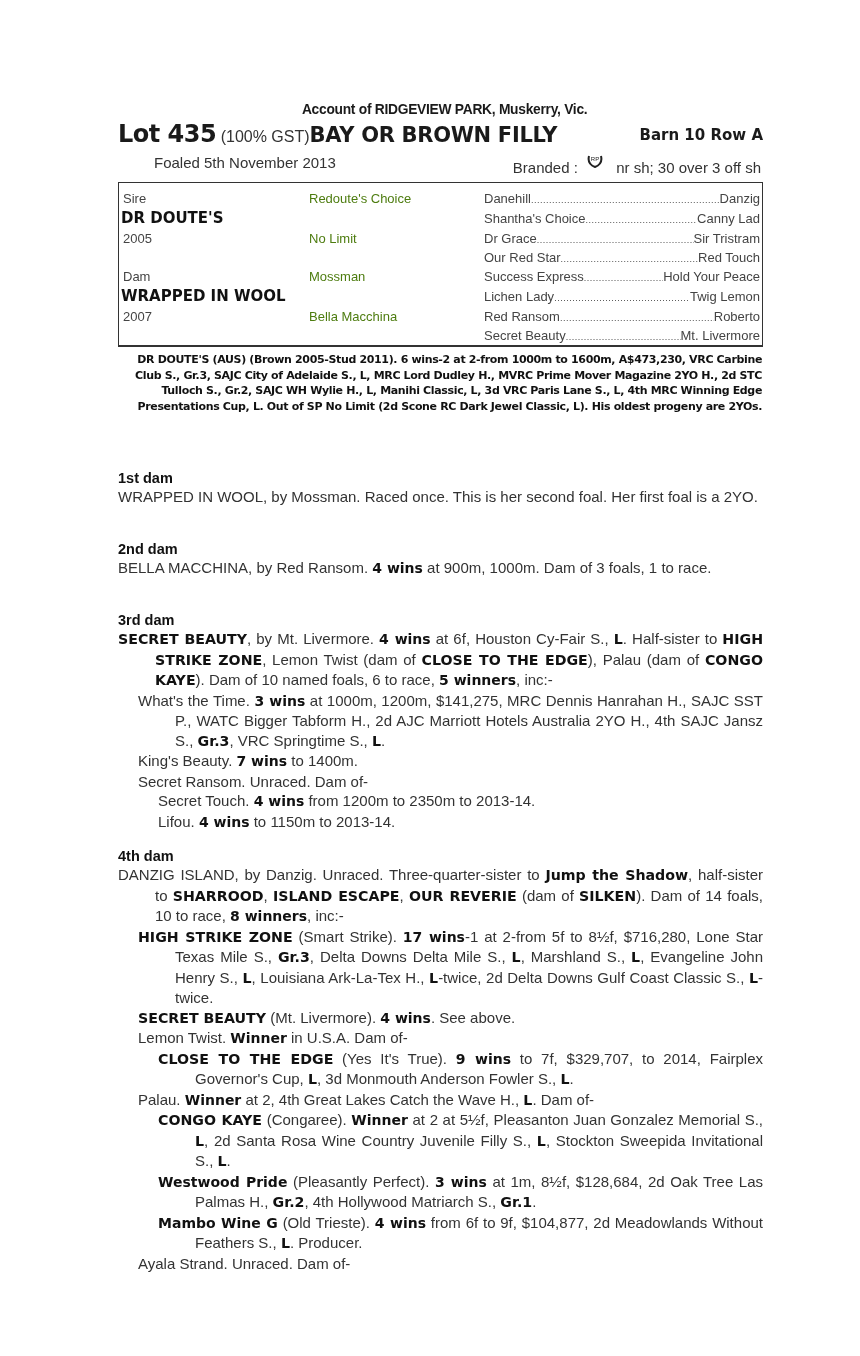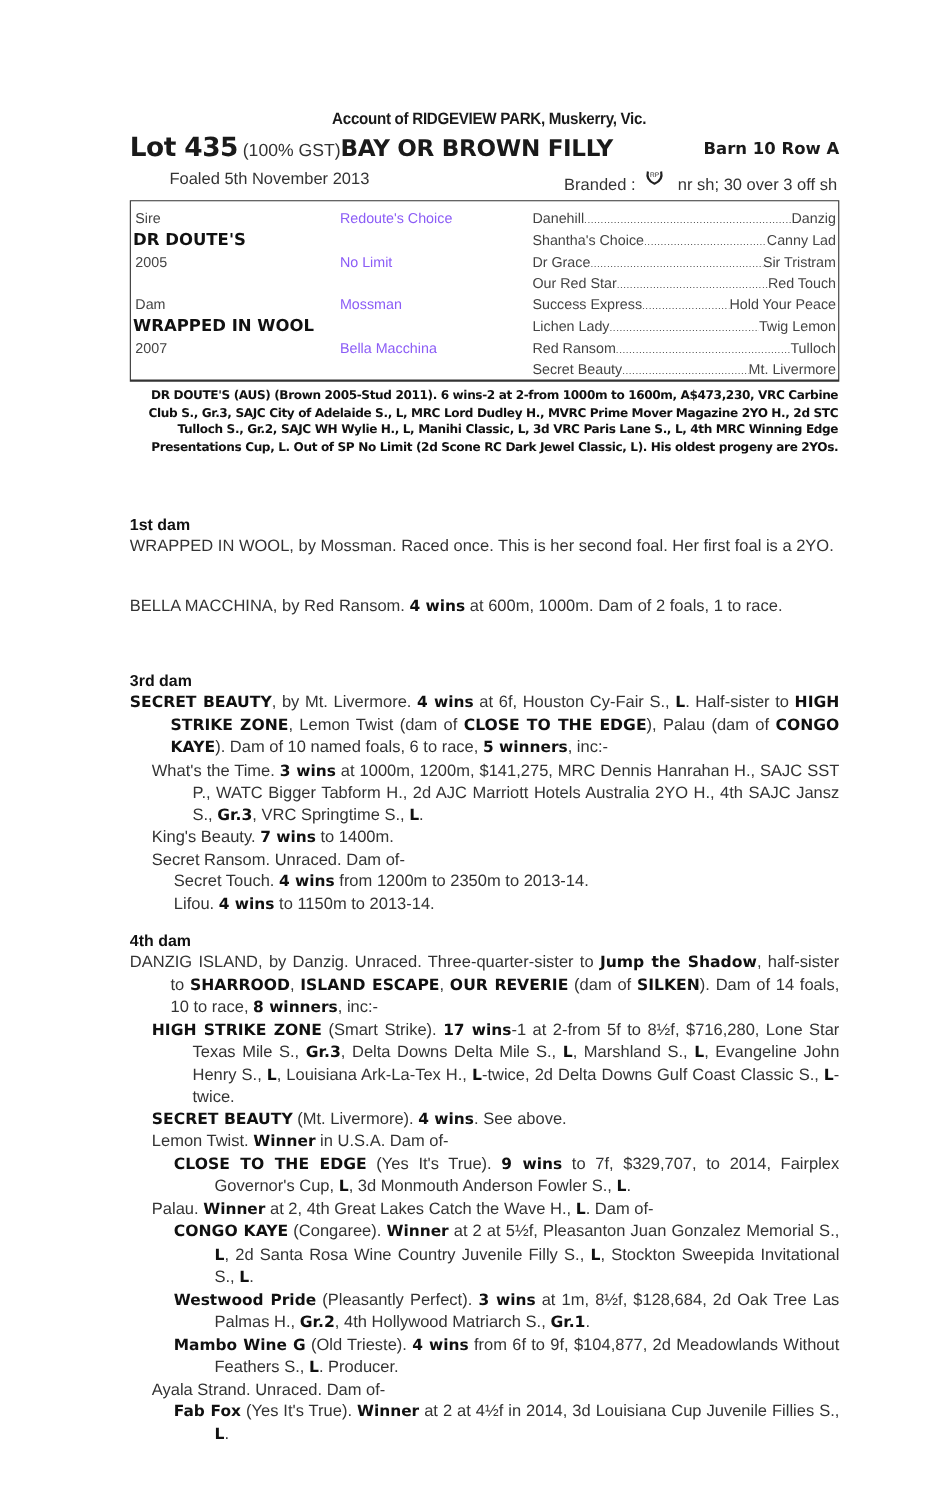--- a/index.html
+++ b/index.html
@@ -12,21 +12,21 @@
   .desc { font-weight: 900; font-size: 21px; font-family: "DejaVu Sans", sans-serif; letter-spacing: -0.3px; }
   .barn { position: absolute; right: 0; top: 6px; font-weight: 900; font-size: 15px; font-family: "DejaVu Sans", sans-serif; }
   .foaled { position: absolute; top: 154px; left: 0; font-size: 15px; color: #333; margin-left: 36px; }
   .branded { position: absolute; top: 154px; right: 2px; font-size: 15px; color: #333; white-space: nowrap; }
   .brand-icon { display: inline-block; width: 18px; height: 16px; vertical-align: 3px; margin: 0 8px 0 4px; position: relative; }
   .brand-icon svg { position: absolute; left: 0; top: -2px; }
 
   .ped { position: absolute; top: 182px; left: 0; width: 643px; height: 162px; border: 1px solid #333; border-bottom-width: 2px; }
   .ped .c1 { position: absolute; left: 4px; font-size: 13px; color: #444; }
   .ped .c1b { position: absolute; left: 2px; font-size: 15px; font-weight: 900; font-family: "DejaVu Sans", sans-serif; color: #111; }
-  .ped .c2 { position: absolute; left: 190px; font-size: 13px; color: #8b5cf6; }
+  .ped .c2 { position: absolute; left: 190px; font-size: 13px; color: #4d7c0f; }
   .ped .c3 { position: absolute; left: 365px; width: 276px; font-size: 13px; color: #444; display: flex; white-space: nowrap; }
   .ped .c3 .l { }
   .ped .c3 .dots { flex: 1; overflow: hidden; letter-spacing: 0.5px; }
   .ped .c3 .dots::before { content: "...................................................................................................."; font-size: 9px; }
   .ped .c3 .r { }
 
   .sire-summary { position: absolute; top: 352px; left: 4px; width: 640px; font-family: "DejaVu Sans", sans-serif; font-weight: 900; font-size: 11px; line-height: 15.5px; letter-spacing: -0.35px; color: #111; text-align: right; }
 
   .section { position: absolute; left: 0; width: 645px; }
   .sec-title { font-family: Liberation Sans, sans-serif; font-weight: 900; font-size: 14.5px; line-height: 17px; color: #111; }
@@ -101,38 +101,39 @@
         <span class="r">Hold Your Peace</span>
       </div>
     <div class="c3" style="top:106px">
         <span class="l">Lichen Lady</span>
         <span class="dots"></span>
         <span class="r">Twig Lemon</span>
       </div>
     <div class="c3" style="top:126px">
         <span class="l">Red Ransom</span>
         <span class="dots"></span>
-        <span class="r">Tulloch</span>
+        <span class="r">Roberto</span>
       </div>
     <div class="c3" style="top:145px">
         <span class="l">Secret Beauty</span>
         <span class="dots"></span>
         <span class="r">Mt. Livermore</span>
       </div>
   </div>
 
   <div class="sire-summary">DR DOUTE'S (AUS) (Brown 2005-Stud 2011). 6 wins-2 at 2-from 1000m to 1600m, A$473,230, VRC Carbine Club S., Gr.3, SAJC City of Adelaide S., L, MRC Lord Dudley H., MVRC Prime Mover Magazine 2YO H., 2d STC Tulloch S., Gr.2, SAJC WH Wylie H., L, Manihi Classic, L, 3d VRC Paris Lane S., L, 4th MRC Winning Edge Presentations Cup, L. Out of SP No Limit (2d Scone RC Dark Jewel Classic, L). His oldest progeny are 2YOs.</div>
 
   <div class="section" style="top:470px">
     <div class="sec-title">1st dam</div>
     <div class="para p0">WRAPPED IN WOOL, by Mossman. Raced once. This is her second foal. Her first foal is a 2YO.</div>
   </div>
 
   <div class="section" style="top:541px">
-    <div class="para p0"><span>BELLA MACCHINA, by Red Ransom. </span><span class="bw">4 wins</span><span> at 600m, 1000m. Dam of 2 foals, 1 to race.</span></div>
+    <div class="sec-title">2nd dam</div>
+    <div class="para p0"><span>BELLA MACCHINA, by Red Ransom. </span><span class="bw">4 wins</span><span> at 900m, 1000m. Dam of 3 foals, 1 to race.</span></div>
   </div>
 
   <div class="section" style="top:612px">
     <div class="sec-title">3rd dam</div>
     <div class="para p0"><span class="b">SECRET BEAUTY</span><span>, by Mt. Livermore. </span><span class="bw">4 wins</span><span> at 6f, Houston Cy-Fair S., </span><span class="b">L</span><span>. Half-sister to </span><span class="b">HIGH STRIKE ZONE</span><span>, Lemon Twist (dam of </span><span class="b">CLOSE TO THE EDGE</span><span>), Palau (dam of </span><span class="b">CONGO KAYE</span><span>). Dam of 10 named foals, 6 to race, </span><span class="bw">5 winners</span><span>, inc:-</span></div>
     <div class="para p1"><span>What's the Time. </span><span class="bw">3 wins</span><span> at 1000m, 1200m, $141,275, MRC Dennis Hanrahan H., SAJC SST P., WATC Bigger Tabform H., 2d AJC Marriott Hotels Australia 2YO H., 4th SAJC Jansz S., </span><span class="b">Gr.3</span><span>, VRC Springtime S., </span><span class="b">L</span><span>.</span></div>
     <div class="para p1"><span>King's Beauty. </span><span class="bw">7 wins</span><span> to 1400m.</span></div>
     <div class="para p1">Secret Ransom. Unraced. Dam of-</div>
     <div class="para p2"><span>Secret Touch. </span><span class="bw">4 wins</span><span> from 1200m to 2350m to 2013-14.</span></div>
     <div class="para p2"><span>Lifou. </span><span class="bw">4 wins</span><span> to 1150m to 2013-14.</span></div>
@@ -143,16 +144,15 @@
     <div class="para p0"><span>DANZIG ISLAND, by Danzig. Unraced. Three-quarter-sister to </span><span class="b">Jump the Shadow</span><span>, half-sister to </span><span class="b">SHARROOD</span><span>, </span><span class="b">ISLAND ESCAPE</span><span>, </span><span class="b">OUR REVERIE</span><span> (dam of </span><span class="b">SILKEN</span><span>). Dam of 14 foals, 10 to race, </span><span class="bw">8 winners</span><span>, inc:-</span></div>
     <div class="para p1"><span class="b">HIGH STRIKE ZONE</span><span> (Smart Strike). </span><span class="bw">17 wins</span><span>-1 at 2-from 5f to 8½f, $716,280, Lone Star Texas Mile S., </span><span class="b">Gr.3</span><span>, Delta Downs Delta Mile S., </span><span class="b">L</span><span>, Marshland S., </span><span class="b">L</span><span>, Evangeline John Henry S., </span><span class="b">L</span><span>, Louisiana Ark-La-Tex H., </span><span class="b">L</span><span>-twice, 2d Delta Downs Gulf Coast Classic S., </span><span class="b">L</span><span>-twice.</span></div>
     <div class="para p1"><span class="b">SECRET BEAUTY</span><span> (Mt. Livermore). </span><span class="bw">4 wins</span><span>. See above.</span></div>
     <div class="para p1"><span>Lemon Twist. </span><span class="bw">Winner</span><span> in U.S.A. Dam of-</span></div>
     <div class="para p2"><span class="b">CLOSE TO THE EDGE</span><span> (Yes It's True). </span><span class="bw">9 wins</span><span> to 7f, $329,707, to 2014, Fairplex Governor's Cup, </span><span class="b">L</span><span>, 3d Monmouth Anderson Fowler S., </span><span class="b">L</span><span>.</span></div>
     <div class="para p1"><span>Palau. </span><span class="bw">Winner</span><span> at 2, 4th Great Lakes Catch the Wave H., </span><span class="b">L</span><span>. Dam of-</span></div>
     <div class="para p2"><span class="b">CONGO KAYE</span><span> (Congaree). </span><span class="bw">Winner</span><span> at 2 at 5½f, Pleasanton Juan Gonzalez Memorial S., </span><span class="b">L</span><span>, 2d Santa Rosa Wine Country Juvenile Filly S., </span><span class="b">L</span><span>, Stockton Sweepida Invitational S., </span><span class="b">L</span><span>.</span></div>
     <div class="para p2"><span class="bw">Westwood Pride</span><span> (Pleasantly Perfect). </span><span class="bw">3 wins</span><span> at 1m, 8½f, $128,684, 2d Oak Tree Las Palmas H., </span><span class="b">Gr.2</span><span>, 4th Hollywood Matriarch S., </span><span class="b">Gr.1</span><span>.</span></div>
     <div class="para p2"><span class="bw">Mambo Wine G</span><span> (Old Trieste). </span><span class="bw">4 wins</span><span> from 6f to 9f, $104,877, 2d Meadowlands Without Feathers S., </span><span class="b">L</span><span>. Producer.</span></div>
     <div class="para p1">Ayala Strand. Unraced. Dam of-</div>
-    <div class="para p2"><span class="bw">Fab Fox</span><span> (Yes It's True). </span><span class="bw">Winner</span><span> at 2 at 4½f in 2014, 3d Louisiana Cup Juvenile Fillies S., </span><span class="b">L</span><span>.</span></div>
   </div>
 
 </div>
 
 </body></html>

